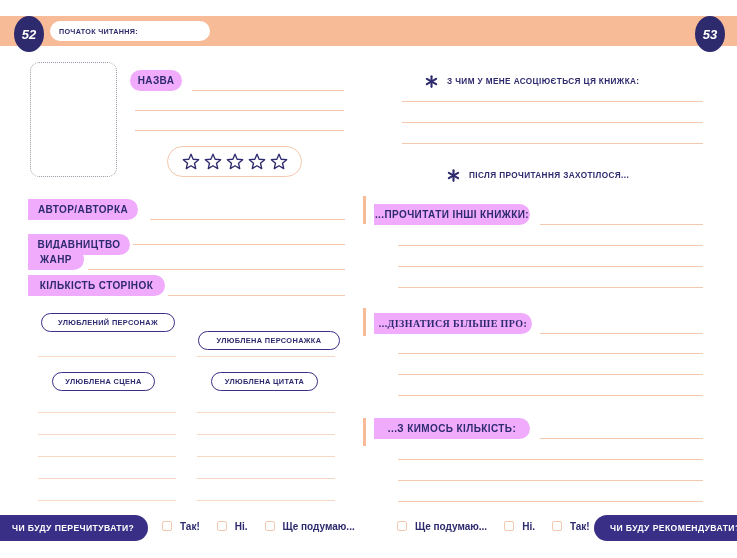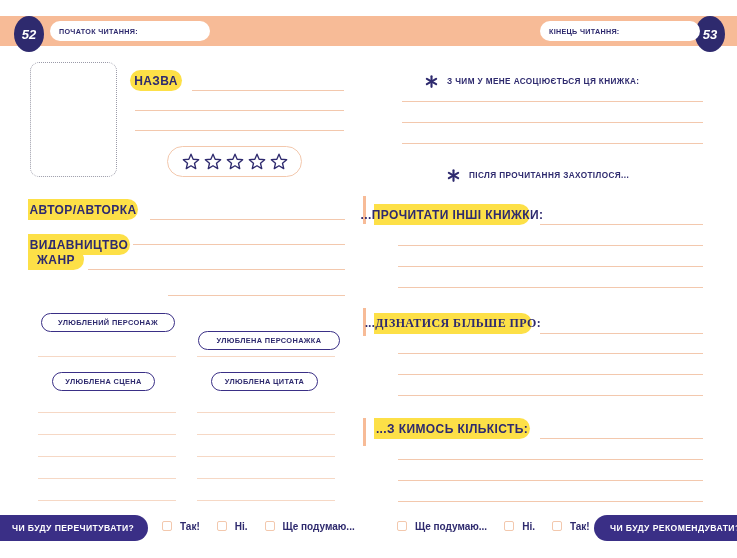--- a/index.html
+++ b/index.html
@@ -37,23 +37,23 @@
     padding-left:9px;white-space:nowrap;
   }
   .hdr-field.start{left:50px;width:160px;}
   .hdr-field.end{left:540px;width:160px;}
 
   
   .rule{position:absolute;height:1px;background:#f6d8c5;}
   .rule.dark{background:#f3c8ad;}
 
   .pill{
-    position:absolute;height:21px;border-radius:11px;background:#fde047;
+    position:absolute;height:21px;border-radius:11px;background:#f0abfc;
     display:flex;align-items:center;justify-content:center;
-    color:#2e2a6e;font-size:12px;font-weight:bold;letter-spacing:.4px;
+    color:#2e2a6e;font-size:10px;font-weight:bold;letter-spacing:.4px;
     white-space:nowrap;
   }
   .pill.flat-left{border-top-left-radius:0;border-bottom-left-radius:0;}
 
   .outline-pill{
     position:absolute;height:19px;border-radius:10px;
     border:1.3px solid #3a2f86;background:#ffffff;
     display:flex;align-items:center;justify-content:center;
     color:#2e2a6e;font-size:7.4px;font-weight:bold;letter-spacing:.35px;
     white-space:nowrap;box-sizing:border-box;
@@ -115,23 +115,20 @@
 <div class="page">
 
   <div class="header-bar"></div>
 
   <div class="badge left">52</div>
   <div class="badge right">53</div>
 
   <div class="hdr-field start">
     <span>ПОЧАТОК ЧИТАННЯ:</span>
   </div>
-  <div class="hdr-field end">
-    <span>КІНЕЦЬ ЧИТАННЯ:</span>
-  </div>
 
   <div class="vdivider" style="top:196px;height:28px;"></div>
   <div class="vdivider" style="top:308px;height:28px;"></div>
   <div class="vdivider" style="top:418px;height:28px;"></div>
 
   <div class="cover"></div>
 
   <div class="pill" style="left:130px;top:70px;width:52px;">НАЗВА</div>
   <div class="rule dark" style="left:192px;top:90px;width:152px;"></div>
   <div class="rule dark" style="left:135px;top:110px;width:209px;"></div>
@@ -157,20 +154,21 @@
 
   <div class="pill flat-left" style="left:28px;top:199px;width:110px;">АВТОР/АВТОРКА</div>
   <div class="rule dark" style="left:150px;top:219px;width:195px;"></div>
 
   <div class="pill flat-left" style="left:28px;top:234px;width:102px;">ВИДАВНИЦТВО</div>
   <div class="rule dark" style="left:133px;top:244px;width:212px;"></div>
 
   <div class="pill flat-left" style="left:28px;top:249px;width:56px;">ЖАНР</div>
   <div class="rule dark" style="left:88px;top:269px;width:257px;"></div>
 
+  <div class="pill flat-left" style="left:28px;top:275px;width:137px;">КІЛЬКІСТЬ СТОРІНОК</div>
   <div class="rule dark" style="left:168px;top:295px;width:177px;"></div>
 
   <div class="outline-pill" style="left:41px;top:313px;width:134px;">УЛЮБЛЕНИЙ ПЕРСОНАЖ</div>
   <div class="outline-pill" style="left:198px;top:313px;width:142px;margin-top:18px;">УЛЮБЛЕНА ПЕРСОНАЖКА</div>
 
   <div class="rule" style="left:38px;top:356px;width:138px;"></div>
   <div class="rule" style="left:197px;top:356px;width:138px;"></div>
 
   <div class="outline-pill" style="left:52px;top:372px;width:103px;">УЛЮБЛЕНА СЦЕНА</div>
   <div class="outline-pill" style="left:211px;top:372px;width:107px;">УЛЮБЛЕНА ЦИТАТА</div>

